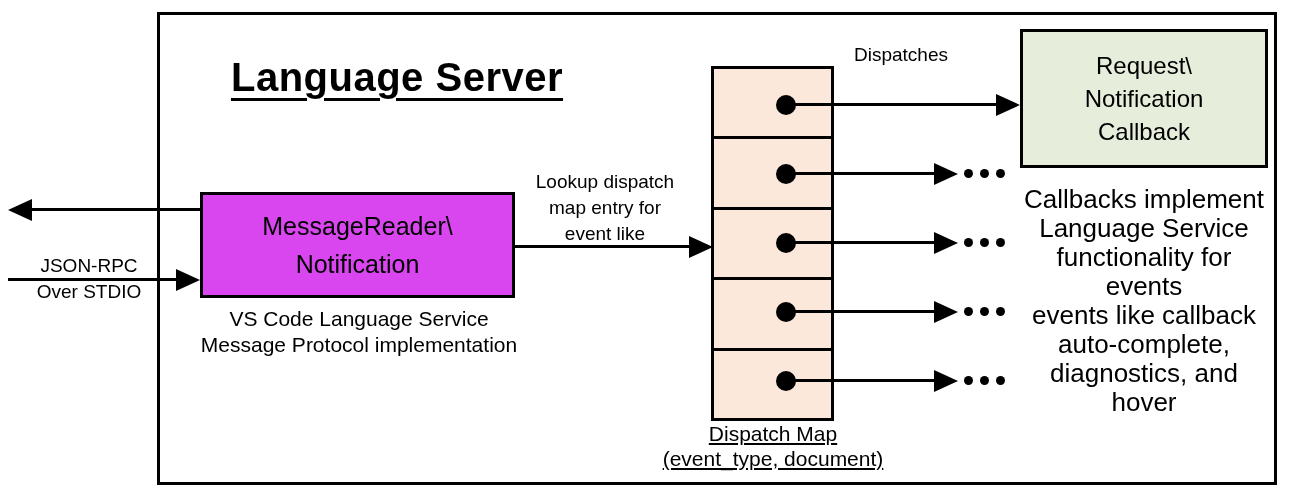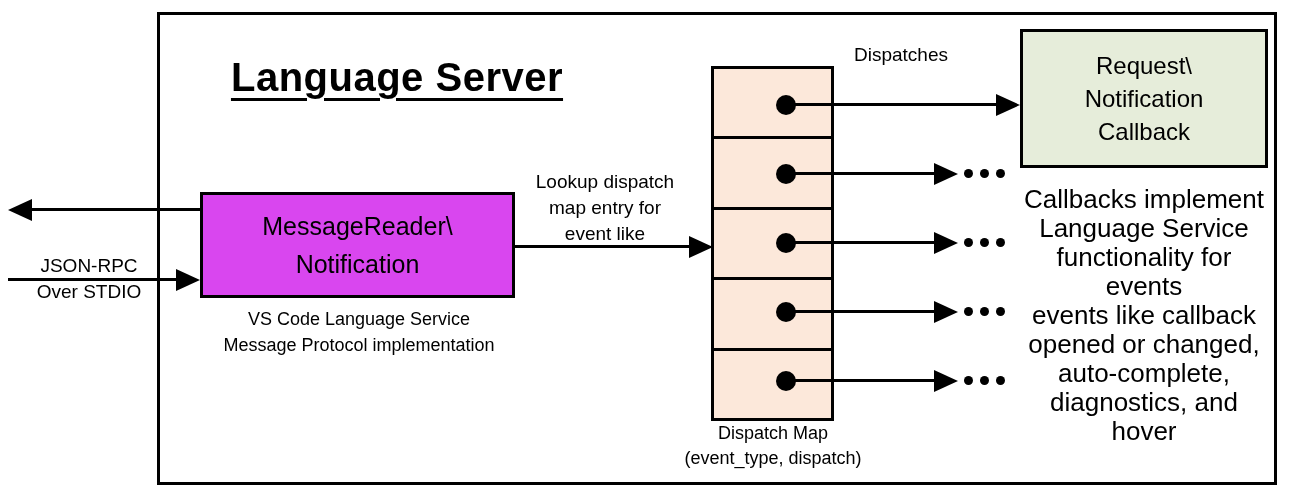--- a/index.html
+++ b/index.html
@@ -74,28 +74,28 @@
     width: 0; height: 0; z-index: 4;
     border-top: 11px solid transparent;
     border-bottom: 11px solid transparent;
     border-right: 24px solid #000;
   }
 
   .ellipsis { display: flex; gap: 7px; z-index: 4; }
   .ellipsis i { width: 9px; height: 9px; border-radius: 50%; background: #000; display:block; }
 
   
-  .caption { font-size: 18px; text-align: center; }
+  .caption { font-size: 21px; text-align: center; }
   .italic-label { font-size: 19px; text-align: center; }
 
   #stdio-label     { left: 15px;  top: 222px; width: 148px; line-height: 26px; margin-top: 31px; }
   #lookup-label    { left: 515px; top: 169px; width: 180px; line-height: 26px; }
   #dispatches-label{ left: 838px; top: 42px;  width: 126px; line-height: 26px; }
   #reader-caption  { left: 183px; top: 306px; width: 352px; line-height: 26px; }
-  #map-caption     { left: 655px; top: 421px; width: 236px; line-height: 25px; }
+  #map-caption     { left: 655px; top: 421px; width: 236px; line-height: 25px; text-decoration: underline; }
   #callback-caption{ left: 1018px; top: 185px; width: 252px; line-height: 29px; font-size: 26px; }
 </style>
 </head>
 <body>
 
 <div id="stage">
 
   <div id="outer-frame" class="abs"></div>
 
   <div id="title" class="abs">
@@ -136,21 +136,21 @@
 
   <div id="dispatch-map" class="abs">
     <div class="map-cell divided"></div>
     <div class="map-cell divided"></div>
     <div class="map-cell divided"></div>
     <div class="map-cell divided"></div>
     <div class="map-cell"></div>
   </div>
   <div id="map-caption" class="abs caption">
     <div>Dispatch Map</div>
-    <div>(event_type, dispatch)</div>
+    <div>(event_type, document)</div>
   </div>
 
   <div class="abs map-dot" style="left:776px; top:95px;"></div>
   <div class="abs map-dot" style="left:776px; top:164px;"></div>
   <div class="abs map-dot" style="left:776px; top:233px;"></div>
   <div class="abs map-dot" style="left:776px; top:302px;"></div>
   <div class="abs map-dot" style="left:776px; top:371px;"></div>
 
   <div>
     <div class="abs line-h" style="left:786px; top:103px; width:212px;"></div>
@@ -201,18 +201,17 @@
     <div>Request\</div>
     <div>Notification</div>
     <div>Callback</div>
   </div>
 
   <div id="callback-caption" class="abs caption">
     <div>Callbacks implement</div>
     <div>Language Service</div>
     <div>functionality for events</div>
     <div>events like callback</div>
-    <div>opened or changed,</div>
     <div>auto-complete,</div>
     <div>diagnostics, and hover</div>
   </div>
 
 </div>
 
 </body></html>

